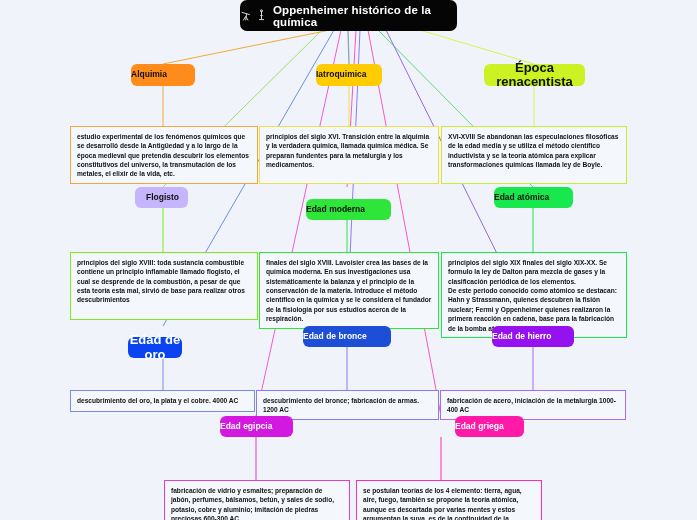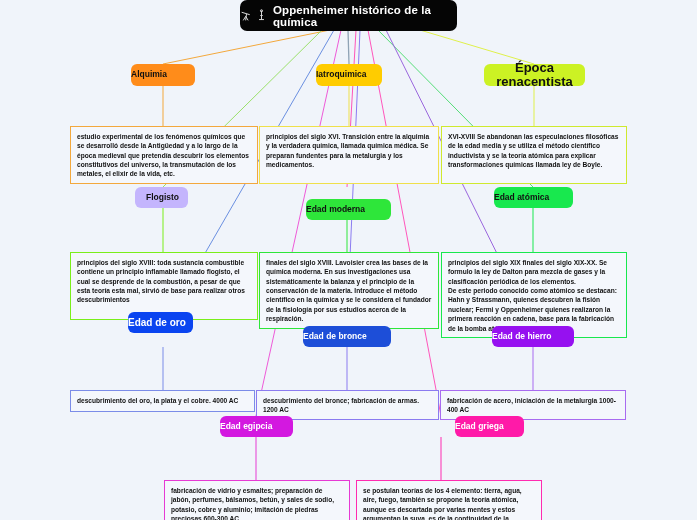--- a/index.html
+++ b/index.html
@@ -144,21 +144,21 @@
       </div>
       <div class="node" style="left: 135px; top: 187px; width: 53px; height: 21px; background: #c4b5fd; color: rgb(17, 17, 17); font-size: 8.5px; padding-left: 11px;">
         <span>Flogisto</span>
       </div>
       <div class="node" style="left: 306px; top: 187px; width: 85px; height: 21px; background: rgb(46, 230, 58); color: rgb(17, 17, 17); font-size: 8.5px; margin-top: 12px;">
         <span>Edad moderna</span>
       </div>
       <div class="node" style="left: 494px; top: 187px; width: 79px; height: 21px; background: rgb(24, 232, 78); color: rgb(17, 17, 17); font-size: 8.5px;">
         <span>Edad atómica</span>
       </div>
-      <div class="node" style="left: 128px; top: 312px; width: 65px; height: 21px; background: rgb(10, 68, 240); color: rgb(255, 255, 255); font-size: 10px;">
+      <div class="node" style="left: 128px; top: 337px; width: 54px; height: 21px; background: rgb(10, 68, 240); color: rgb(255, 255, 255); font-size: 13px;">
         <span>Edad de oro</span>
       </div>
       <div class="node" style="left: 303px; top: 326px; width: 88px; height: 21px; background: #1d4ed8; color: rgb(255, 255, 255); font-size: 8.5px;">
         <span>Edad de bronce</span>
       </div>
       <div class="node" style="left: 492px; top: 326px; width: 82px; height: 21px; background: rgb(150, 17, 240); color: rgb(255, 255, 255); font-size: 8.5px;">
         <span>Edad de hierro</span>
       </div>
       <div class="node" style="left: 220px; top: 416px; width: 73px; height: 21px; background: rgb(211, 24, 224); color: rgb(255, 255, 255); font-size: 8.5px;">
         <span>Edad egipcia</span>

